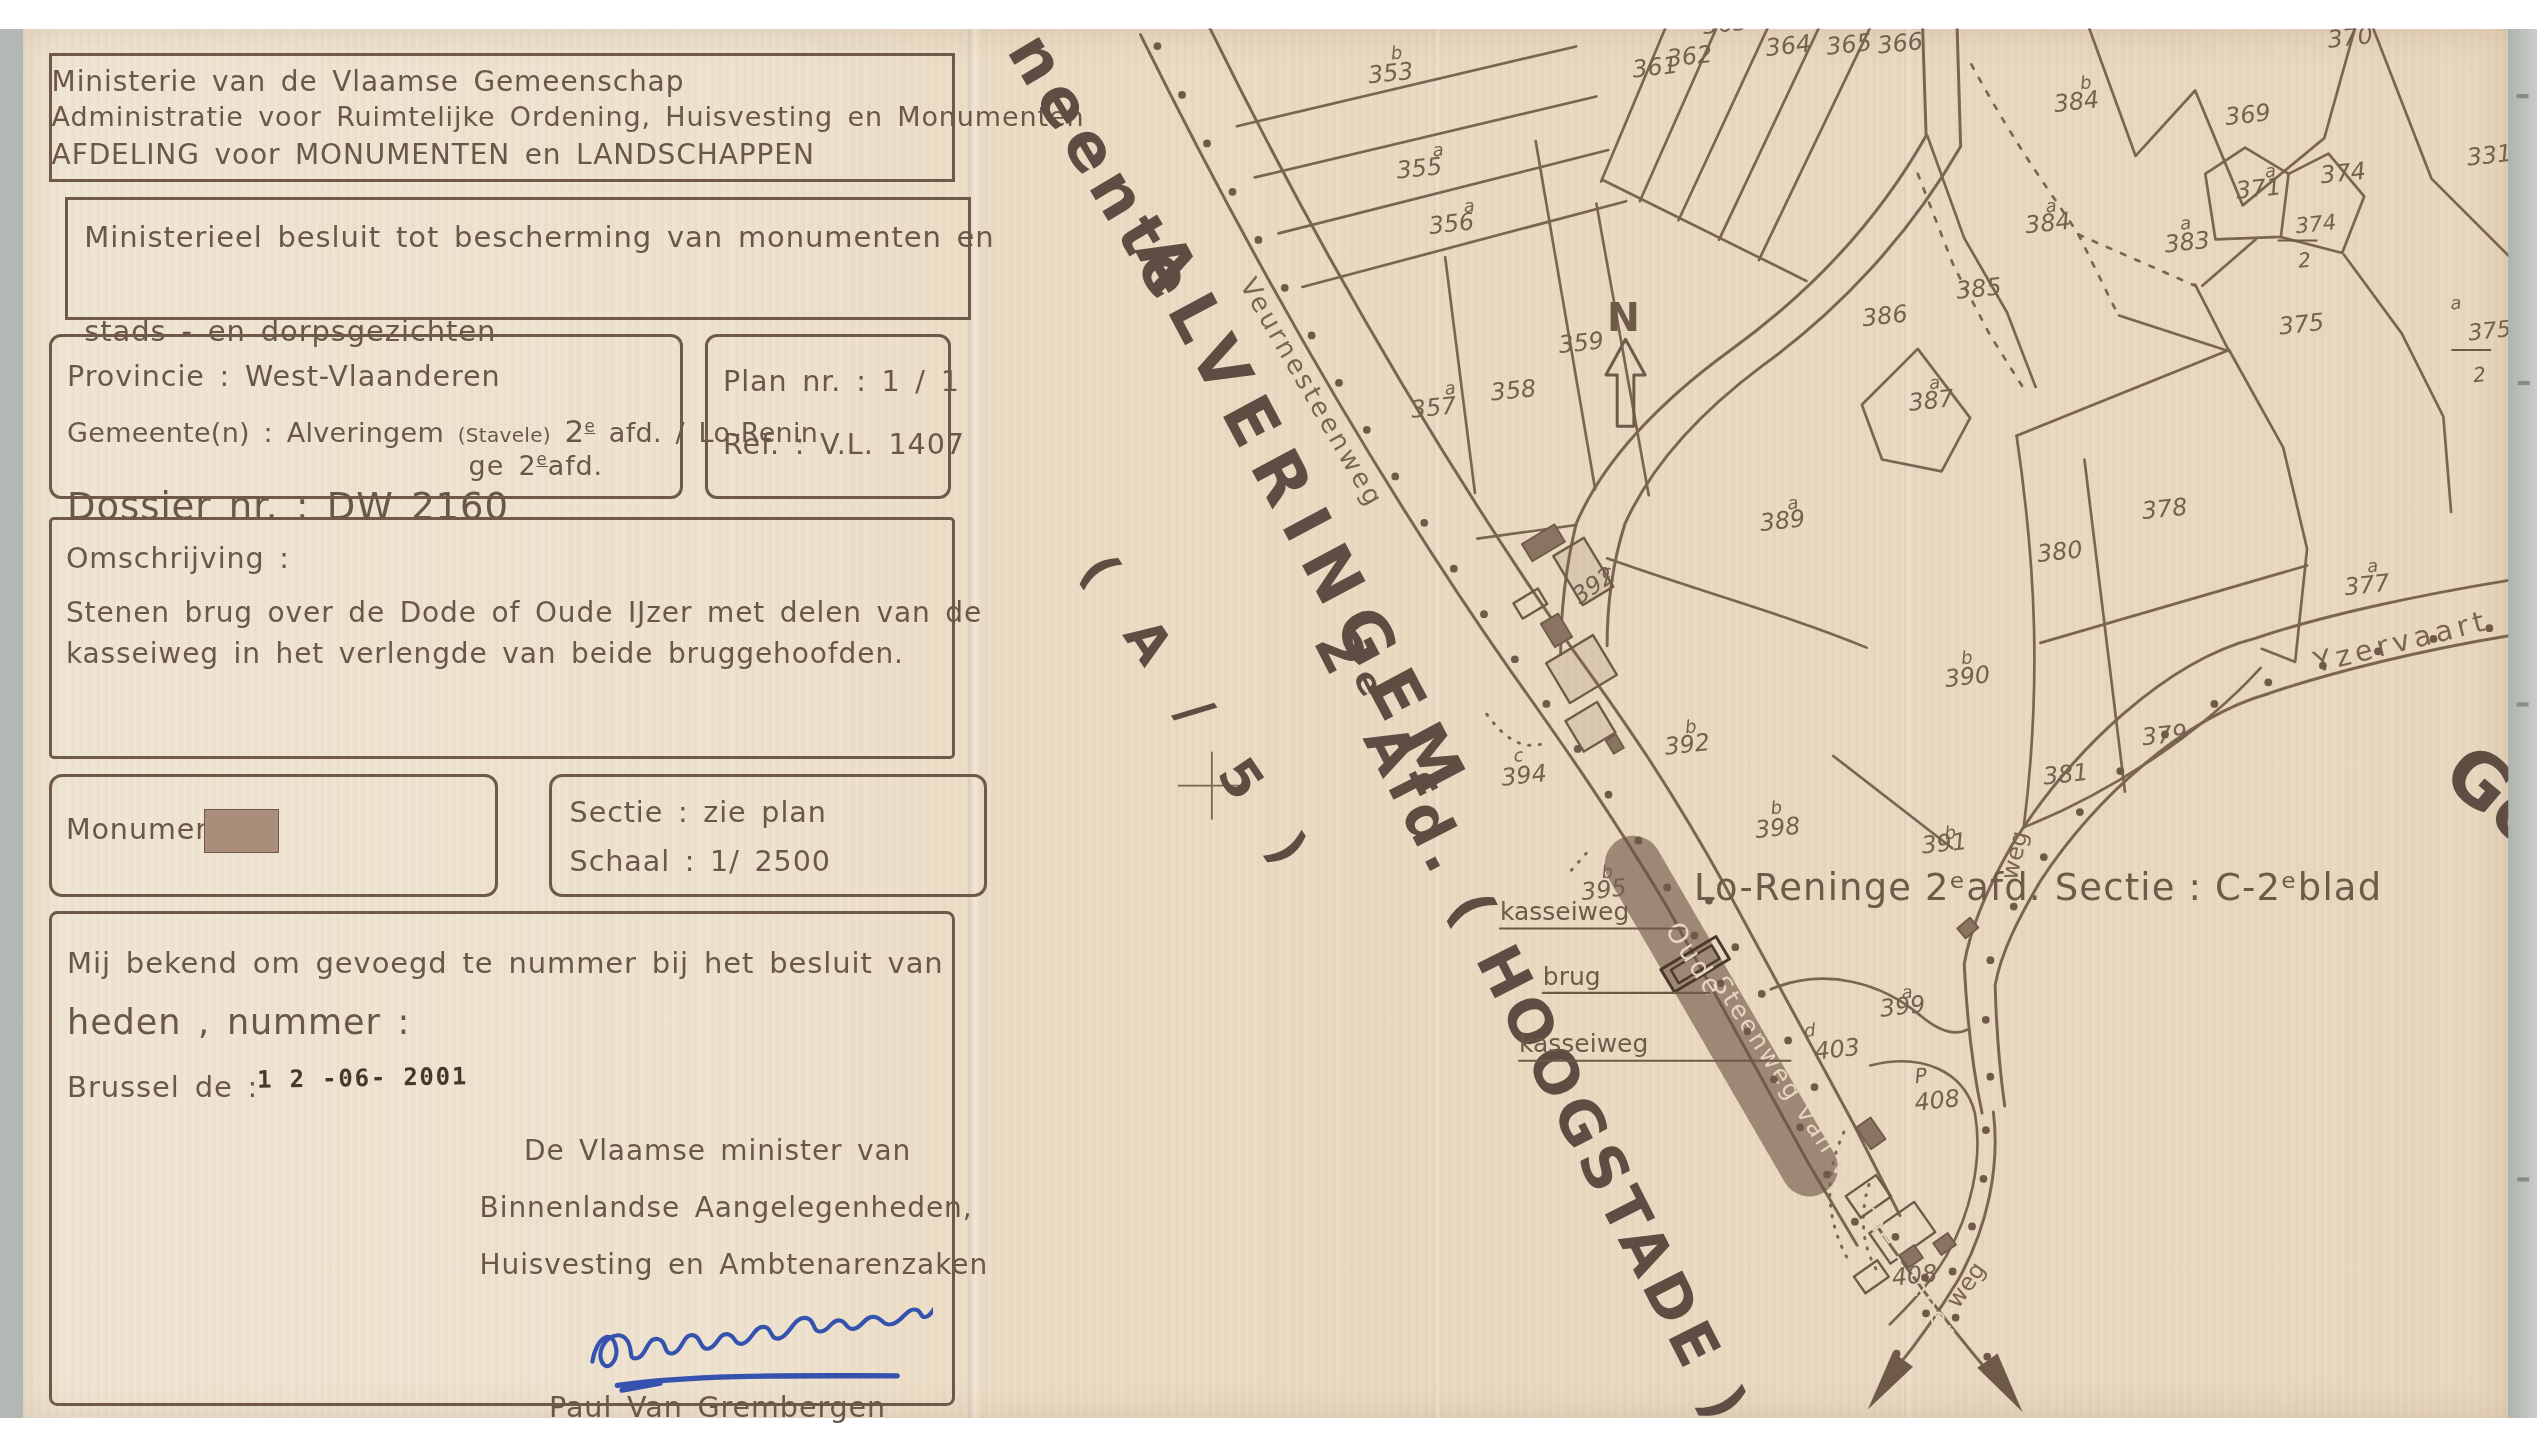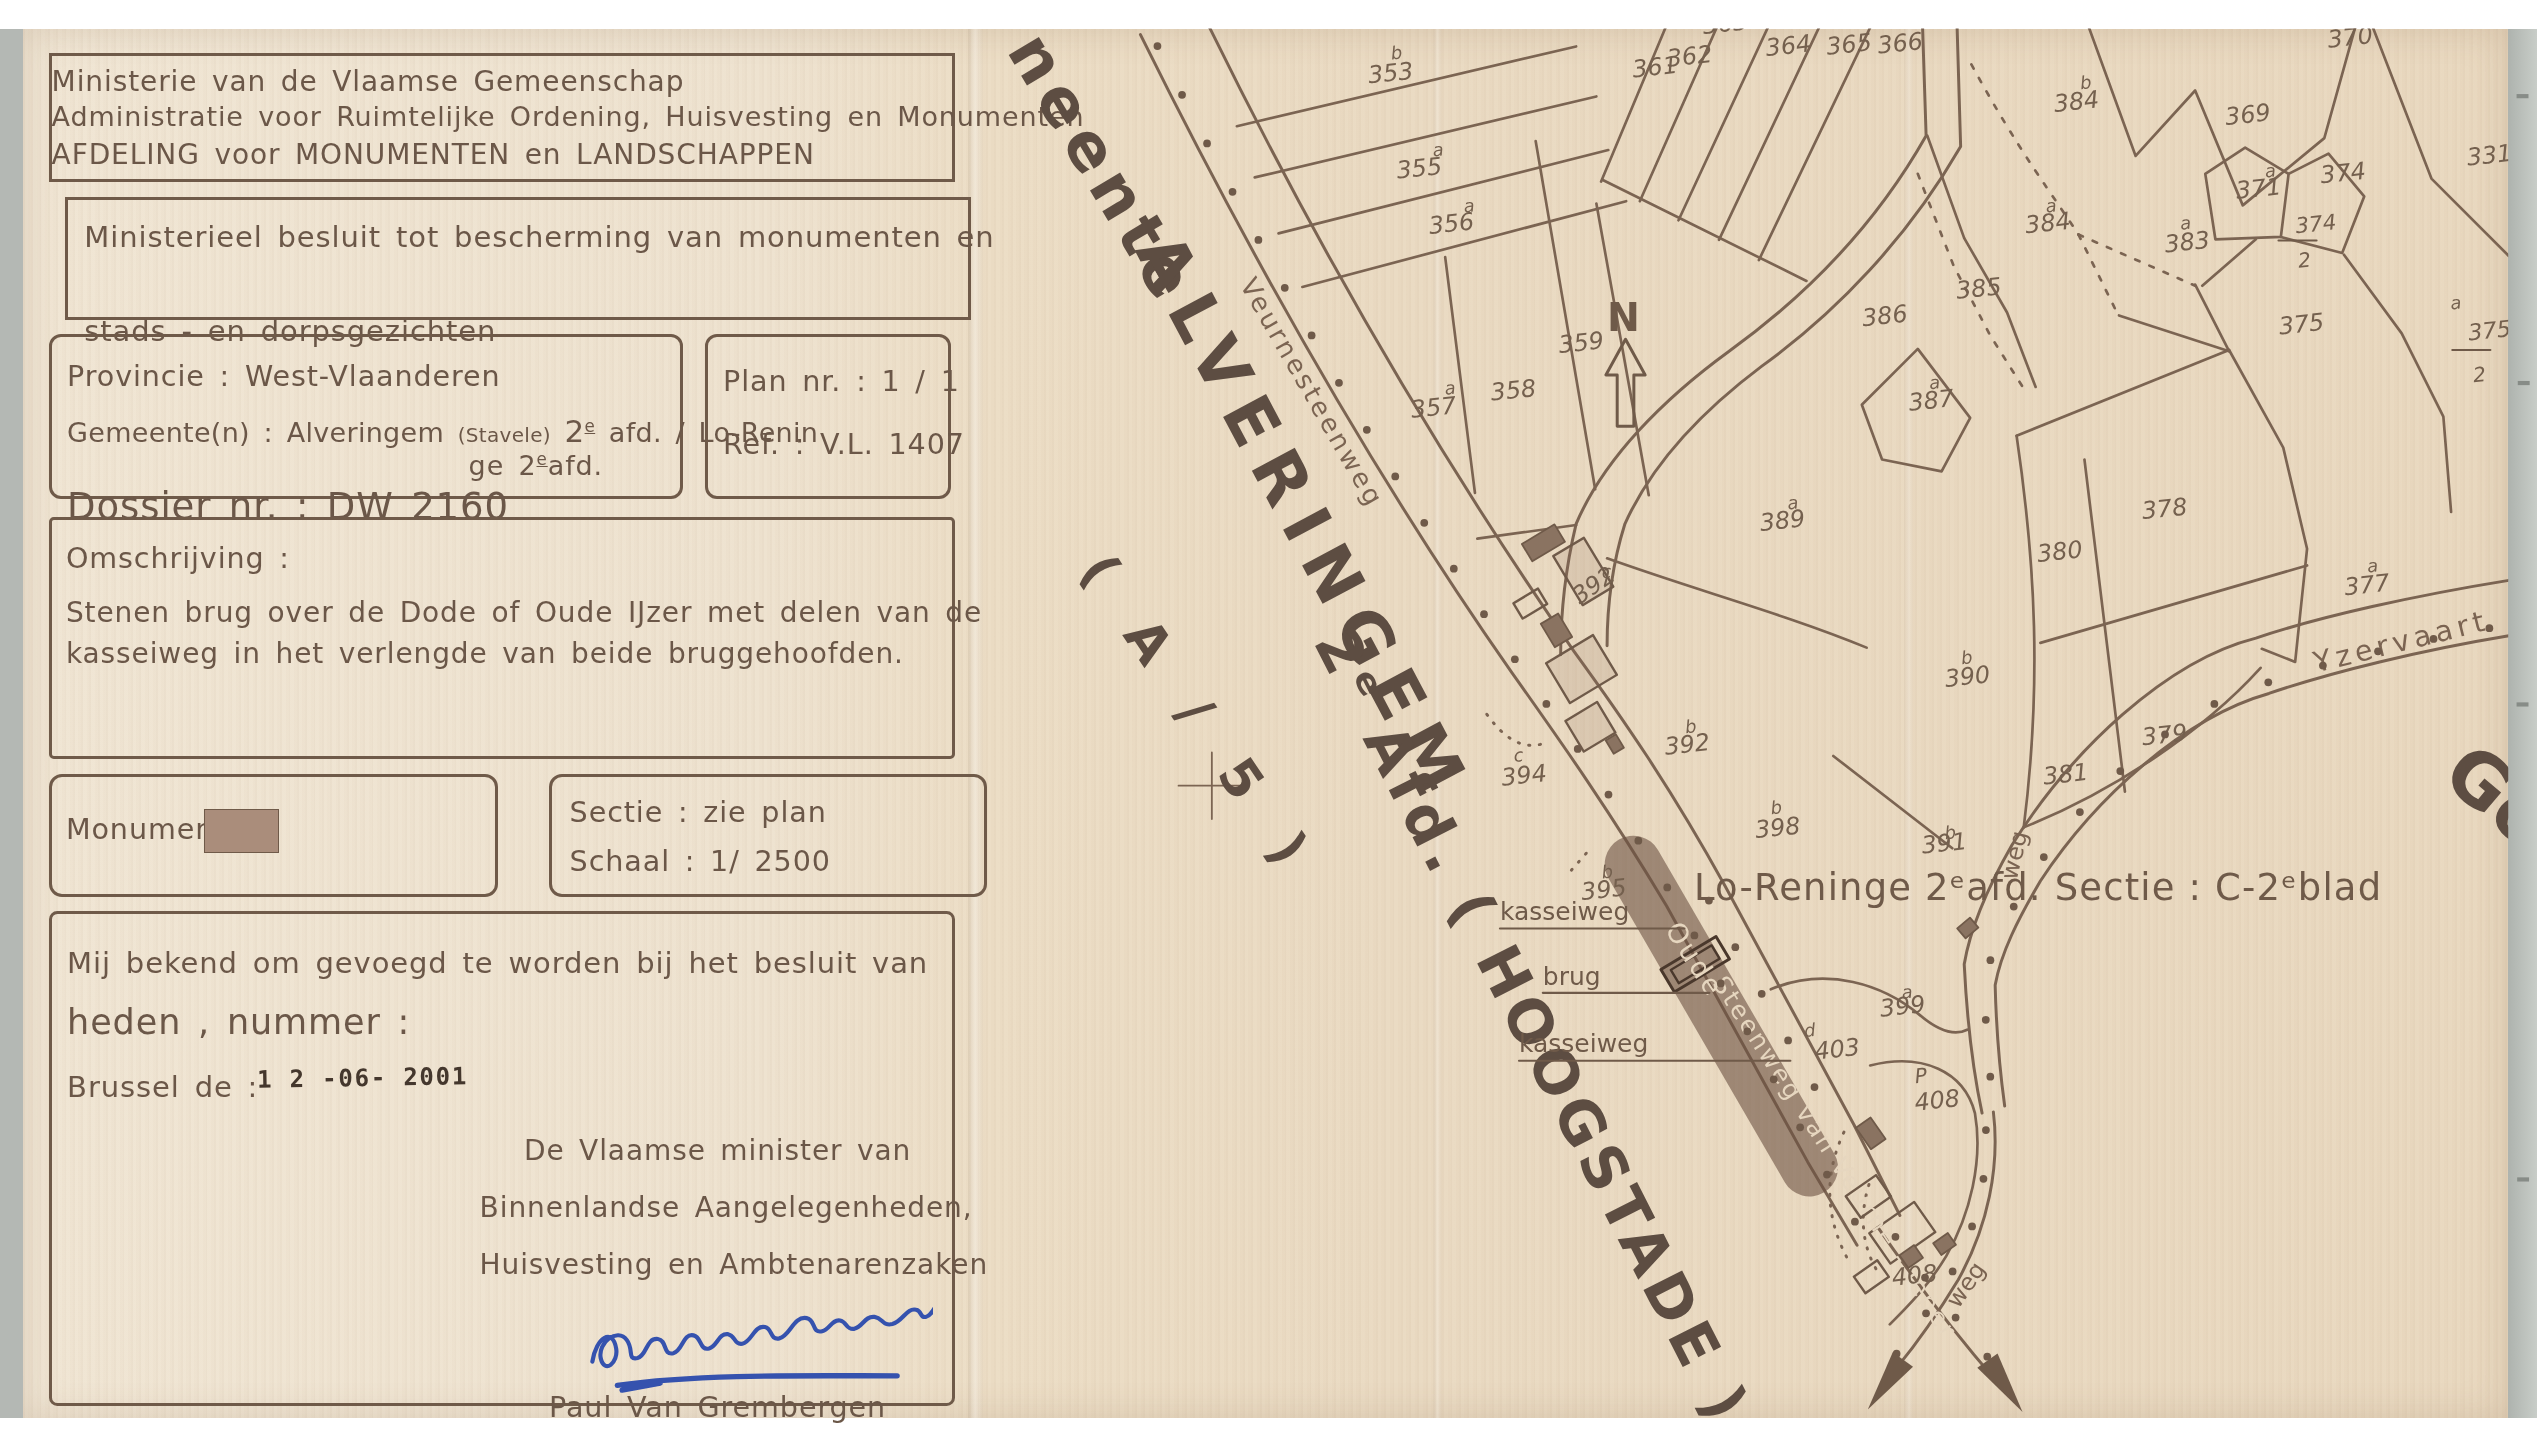--- a/index.html
+++ b/index.html
@@ -98,21 +98,21 @@
         <span>Sectie :</span>
         <span>zie plan</span>
       </div>
       <div class="tx" style="left:18px;top:67px;font-size:28.6px;">
         <span>Schaal :</span>
         <span>1/ 2500</span>
       </div>
     </div>
 
     <div class="box" style="left:26px;top:882px;width:900px;height:489px;border-radius:8.3px;">
-      <div class="tx" style="left:15.5px;top:32px;font-size:29px;">Mij bekend om gevoegd te worden bij het besluit van</div>
+      <div class="tx" style="left:15.5px;top:32px;font-size:29px;">Mij bekend om gevoegd te nummer bij het besluit van</div>
       <div class="tx" style="left:15.5px;top:88px;font-size:35px;">heden , nummer :</div>
       <div class="tx" style="left:15.5px;top:156px;font-size:29px;">Brussel de :</div>
       <div id="stamp" style="font-size:24px;">1 2 -06- 2001</div>
       <div class="tx" style="left:428px;top:220px;width:476px;text-align:center;font-size:28px;">De Vlaamse minister van</div>
       <div class="tx" style="left:428px;top:277px;width:476px;text-align:center;font-size:28px;">Binnenlandse Aangelegenheden,</div>
       <div class="tx" style="left:428px;top:334px;width:476px;text-align:center;font-size:28px;">Huisvesting en Ambtenarenzaken</div>
       <svg width="417" height="125" style="position:absolute;left:464px;top:369px;" viewBox="0 0 700 210">
         <path d="M128,132 c6,-40 34,-58 40,-22 c4,24 -20,44 -26,16 c-5,-26 28,-52 44,-30 c12,16 0,34 18,30 c16,-4 14,-34 34,-32 c16,2 8,28 26,24 c16,-4 16,-34 34,-30 c14,3 10,26 26,22 c14,-4 16,-26 32,-24 c12,2 10,18 24,16 c16,-3 20,-32 38,-28 c13,3 8,22 24,19 c18,-4 24,-38 46,-34 c16,3 8,26 26,22 c13,-3 16,-20 30,-18 c12,2 10,16 24,14 c14,-3 18,-22 34,-20 c14,2 14,16 30,12 c18,-5 24,-28 40,-24 c10,2 6,14 16,12 c14,-3 22,-34 36,-48" fill="none" stroke="#3552ae" stroke-width="7" stroke-linecap="round"></path>
         <path d="M170,172 C310,152 500,156 640,156 M178,180 L242,168" fill="none" stroke="#3552ae" stroke-width="9" stroke-linecap="round"></path>
       </svg>

